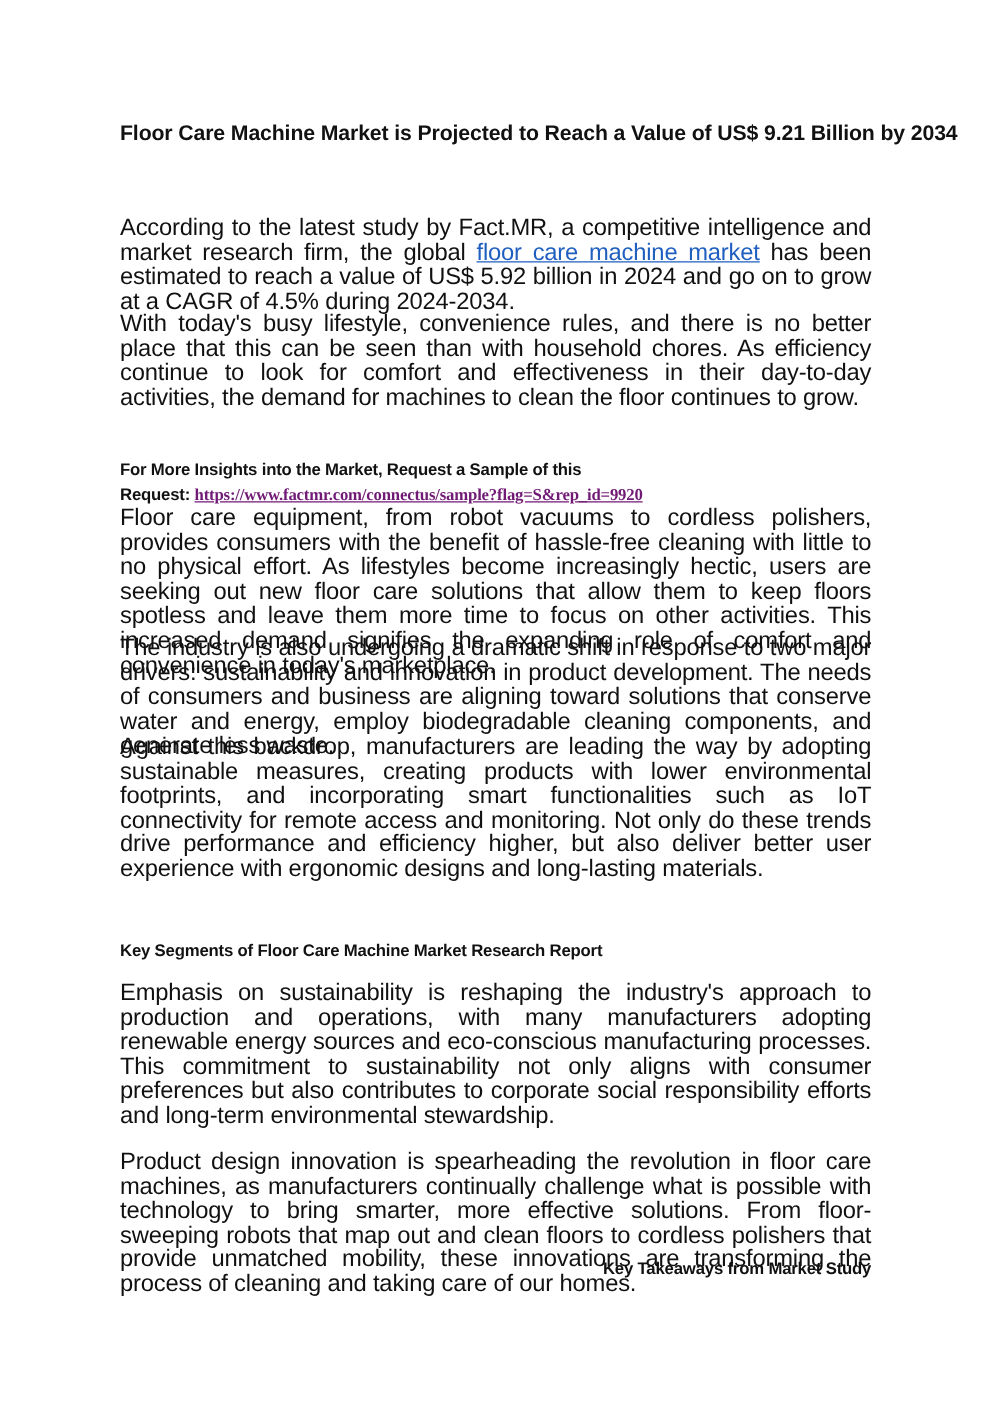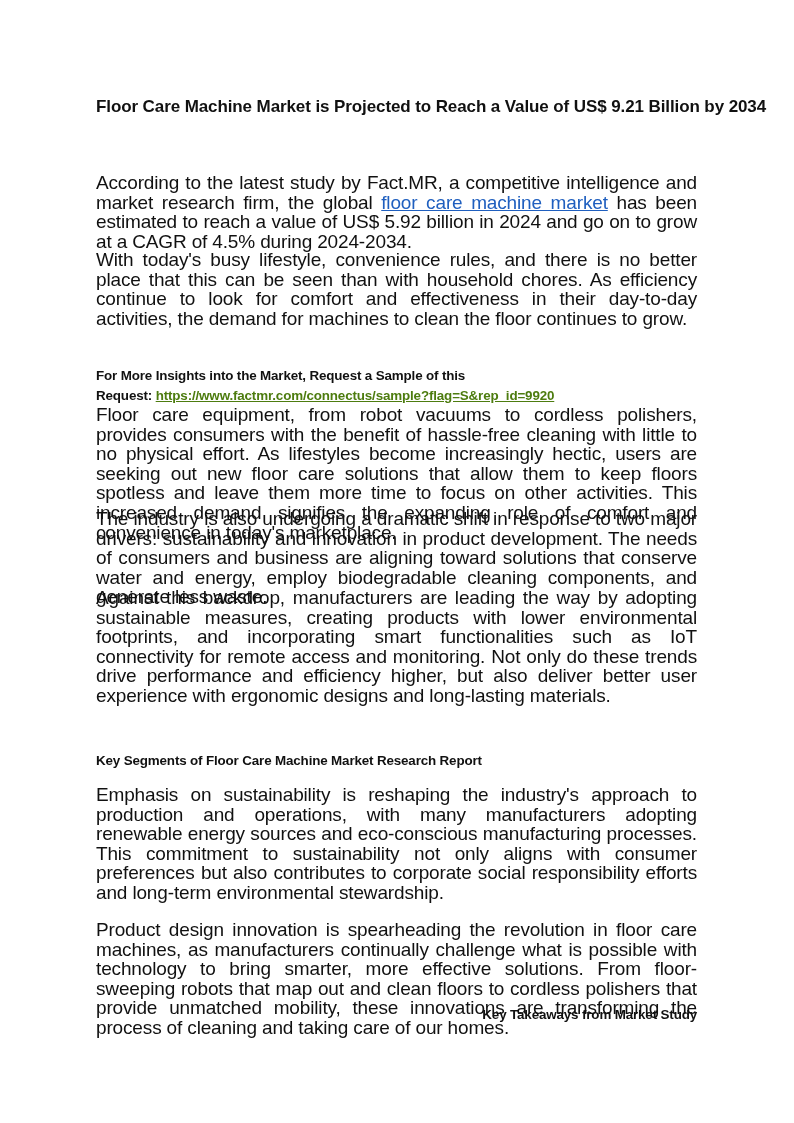--- a/index.html
+++ b/index.html
@@ -50,23 +50,24 @@
       font-weight: bold;
       line-height: 19.6px;
       margin: 0;
       letter-spacing: -0.15px;
     }
     .link-soft {
       color: #1f5fbf;
       text-decoration: underline;
     }
     .link-strong {
-      color: #4d7c0f;
+      color: #701a75;
       text-decoration: underline;
       font-weight: bold;
+      font-family: Liberation Serif, serif;
     }
     #p1 { top: 173px; }
     #p2 { top: 250px; }
     #cta { top: 366px; }
     #p3 { top: 405px; }
     #p4 { top: 509px; }
     #p5 { top: 588px; }
     #h2 { top: 751px; }
     #p6 { top: 773px; margin-top: 12px; }
     #p7 { top: 920px; }

